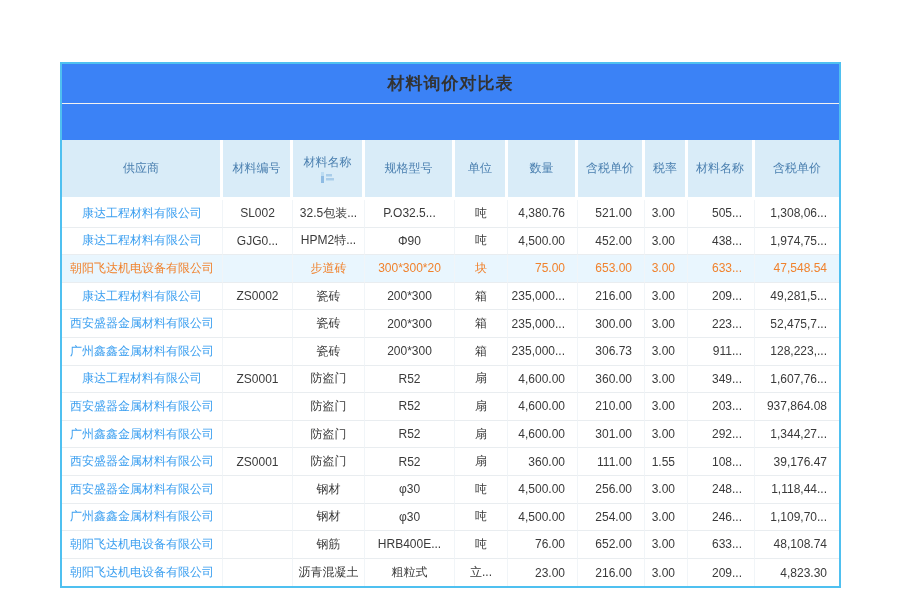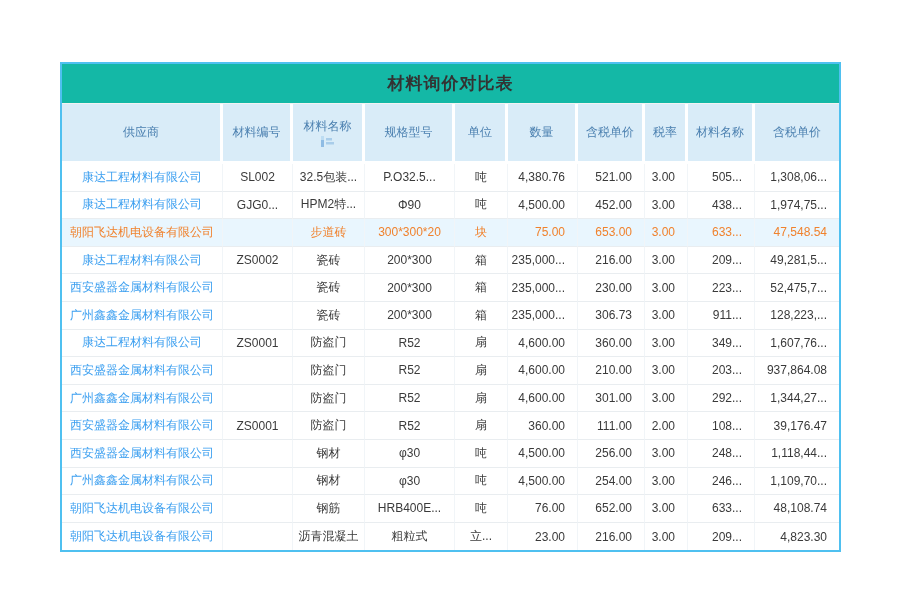--- a/index.html
+++ b/index.html
@@ -8,37 +8,38 @@
     background: #ffffff;
     overflow: hidden;
     font-family: "Liberation Sans", "DejaVu Sans", sans-serif;
   }
   .panel {
     box-sizing: border-box;
     position: absolute;
     left: 60px; top: 62px;
     width: 781px;
     border: 2px solid var(--border-accent, #4fc0f0);
-    background: #14b8a6;
+    background: #3b82f6;
   }
   .panel-title {
     height: 39px;
     line-height: 39px;
     text-align: center;
     font-size: 17px;
     font-weight: bold;
     color: #333333;
     letter-spacing: 1px;
     border-bottom: 1px solid #f2f2f2;
   }
   table.cmp {
     width: 100%;
     table-layout: fixed;
     border-collapse: separate;
     border-spacing: 0;
+    margin-top: 36px;
   }
   table.cmp th {
     box-sizing: border-box;
     background: var(--header-bg, #d9ecf8);
     color: var(--header-text, #4a7faf);
     font-weight: normal;
     font-size: 12px;
     height: 60px;
     vertical-align: middle;
     text-align: center;
@@ -200,21 +201,21 @@
           <td class="al-right">209...</td>
           <td class="al-right">49,281,5...</td>
         </tr>
         <tr>
           <td class="al-center"><span class="supplier-link">西安盛器金属材料有限公司</span></td>
           <td class="al-center"></td>
           <td class="al-center">瓷砖</td>
           <td class="al-center">200*300</td>
           <td class="al-center">箱</td>
           <td class="al-right">235,000...</td>
-          <td class="al-right">230.00</td>
+          <td class="al-right">300.00</td>
           <td class="al-right">3.00</td>
           <td class="al-right">223...</td>
           <td class="al-right">52,475,7...</td>
         </tr>
         <tr>
           <td class="al-center"><span class="supplier-link">广州鑫鑫金属材料有限公司</span></td>
           <td class="al-center"></td>
           <td class="al-center">瓷砖</td>
           <td class="al-center">200*300</td>
           <td class="al-center">箱</td>
@@ -261,21 +262,21 @@
           <td class="al-right">1,344,27...</td>
         </tr>
         <tr>
           <td class="al-center"><span class="supplier-link">西安盛器金属材料有限公司</span></td>
           <td class="al-center">ZS0001</td>
           <td class="al-center">防盗门</td>
           <td class="al-center">R52</td>
           <td class="al-center">扇</td>
           <td class="al-right">360.00</td>
           <td class="al-right">111.00</td>
-          <td class="al-right">2.00</td>
+          <td class="al-right">1.55</td>
           <td class="al-right">108...</td>
           <td class="al-right">39,176.47</td>
         </tr>
         <tr>
           <td class="al-center"><span class="supplier-link">西安盛器金属材料有限公司</span></td>
           <td class="al-center"></td>
           <td class="al-center">钢材</td>
           <td class="al-center">φ30</td>
           <td class="al-center">吨</td>
           <td class="al-right">4,500.00</td>

